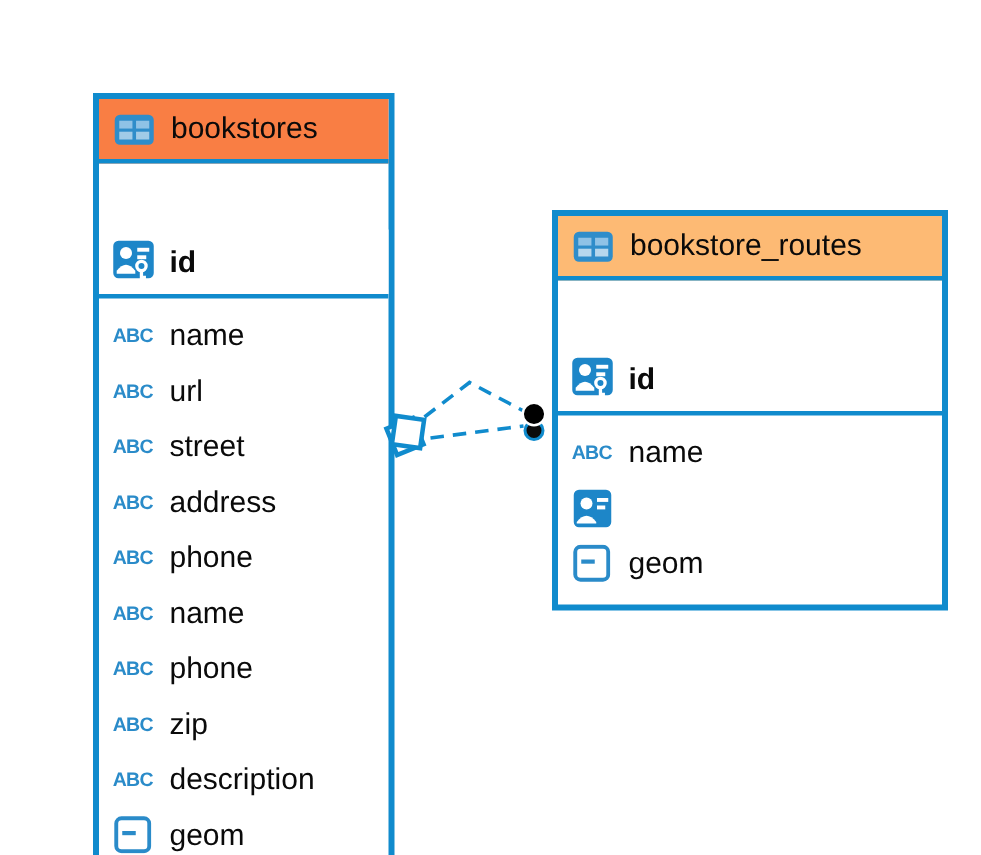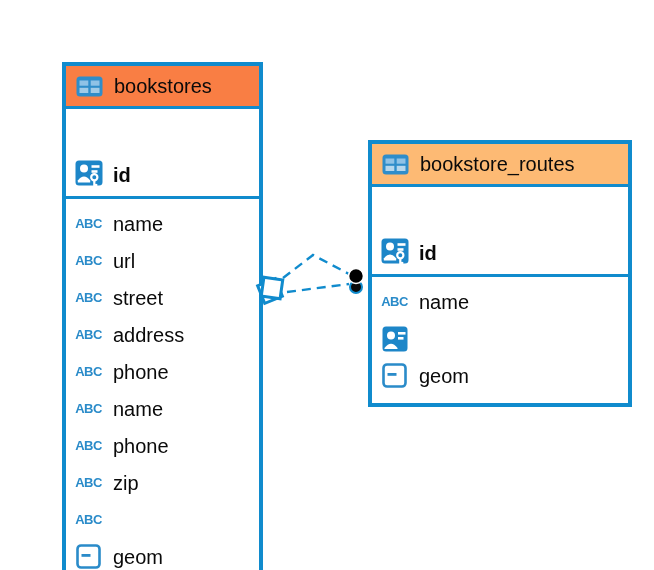--- a/index.html
+++ b/index.html
@@ -125,20 +125,21 @@
       <div class="frow">
         <span class="ic abc">ABC</span>
         <span class="lbl">phone</span>
       </div>
       <div class="frow">
         <span class="ic abc">ABC</span>
         <span class="lbl">zip</span>
       </div>
       <div class="frow">
         <span class="ic abc">ABC</span>
+        <span class="lbl">description</span>
       </div>
       <div class="frow">
         <span class="ic">
           <svg width="25" height="25" viewBox="0 0 25 25">
             <rect x="1.5" y="1.5" width="22" height="22" rx="3.5" fill="#ffffff" stroke="#2a8bc9" stroke-width="2.6"></rect>
             <rect x="5.5" y="10" width="9" height="2.8" fill="#2a8bc9"></rect>
           </svg>
         </span>
         <span class="lbl">geom</span>
       </div>

